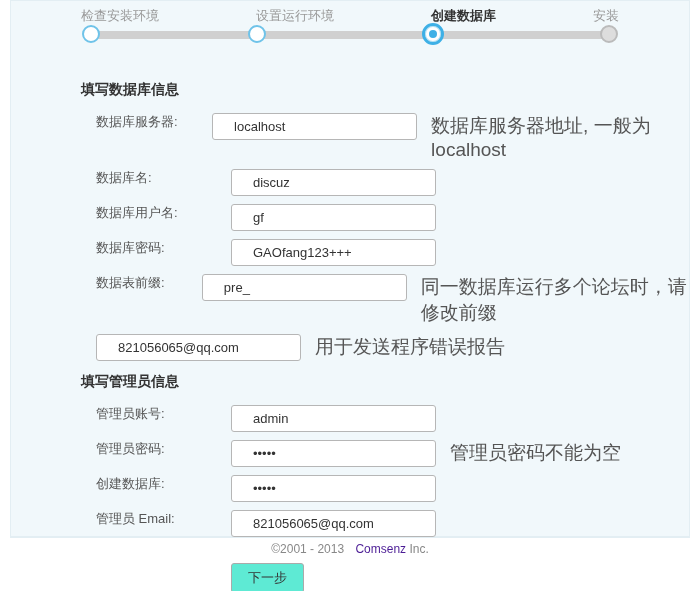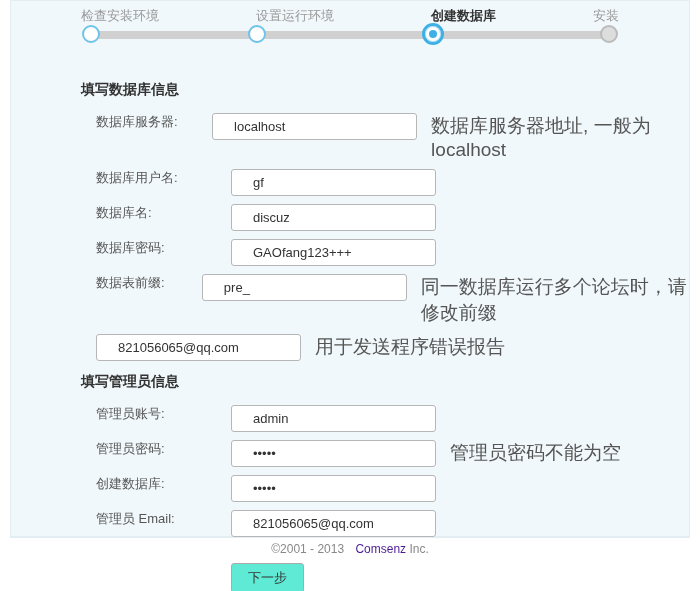--- a/index.html
+++ b/index.html
@@ -163,26 +163,26 @@
   </div>
 
   <div class="section-title">填写数据库信息</div>
 
   <div class="form-row">
     <div class="form-label">数据库服务器:</div>
     <input class="form-input" type="text" value="localhost" style="">
     <div class="form-hint">数据库服务器地址, 一般为 localhost</div>
   </div>
   <div class="form-row">
+    <div class="form-label">数据库名:</div>
+    <input class="form-input" type="text" value="discuz" style="">
+  </div>
+  <div class="form-row">
     <div class="form-label">数据库用户名:</div>
     <input class="form-input" type="text" value="gf" style="">
-  </div>
-  <div class="form-row">
-    <div class="form-label">数据库名:</div>
-    <input class="form-input" type="text" value="discuz" style="">
   </div>
   <div class="form-row">
     <div class="form-label">数据库密码:</div>
     <input class="form-input" type="text" value="GAOfang123+++" style="">
   </div>
   <div class="form-row">
     <div class="form-label">数据表前缀:</div>
     <input class="form-input" type="text" value="pre_" style="">
     <div class="form-hint">同一数据库运行多个论坛时，请修改前缀</div>
   </div>

